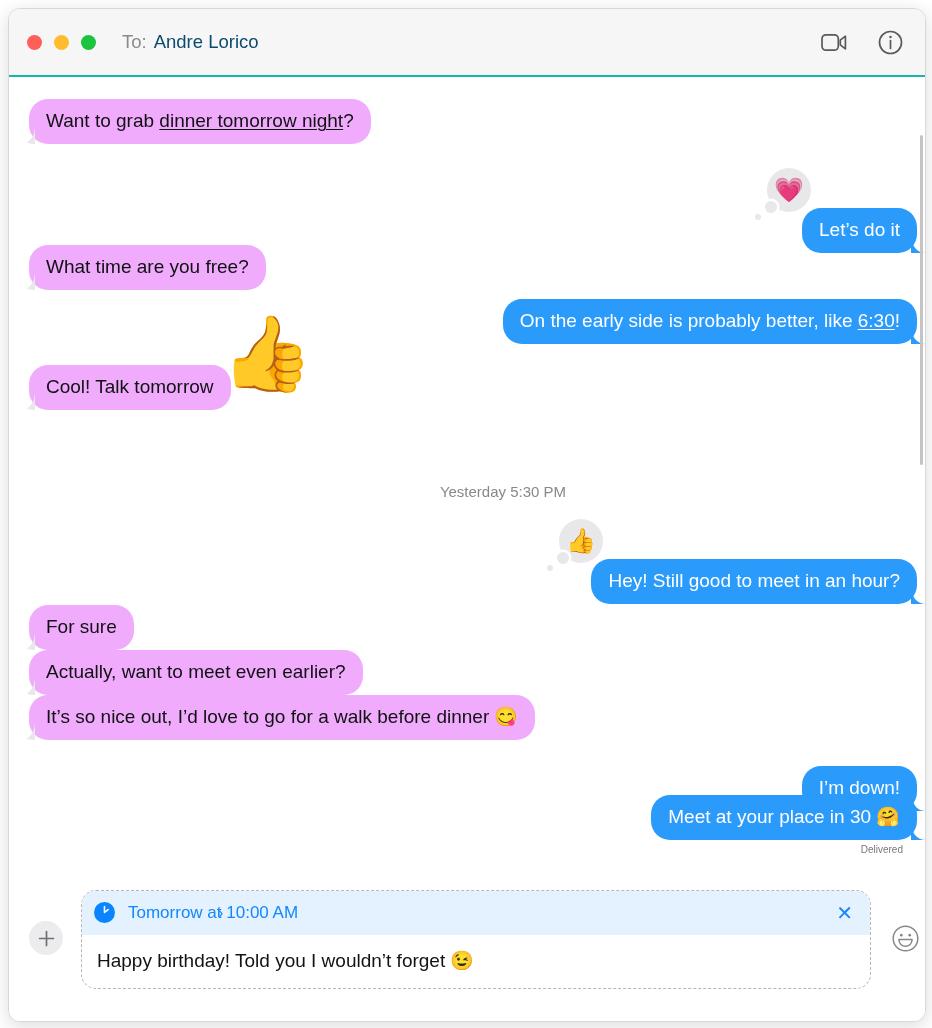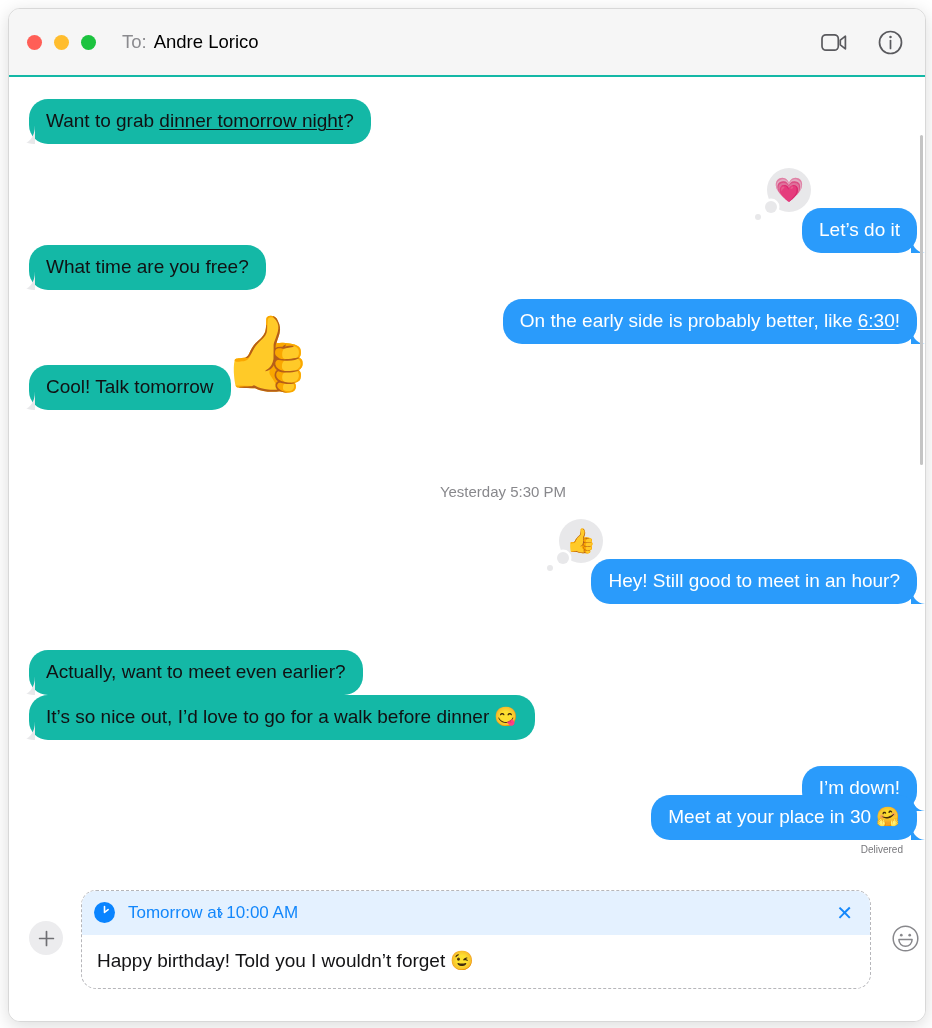--- a/index.html
+++ b/index.html
@@ -55,21 +55,21 @@
   .tl.yellow { background: #ffbd2e; }
   .tl.green  { background: #1cc33f; }
 
   .to-row {
     display: flex;
     align-items: baseline;
     gap: 7px;
     font-size: 18.5px;
   }
   .to-label { color: #8b8b8f; }
-  .to-name  { color: #000000; }
+  .to-name  { color: #0c4a6e; }
 
   .tb-actions {
     position: absolute;
     right: 20px;
     top: 50%;
     transform: translateY(-50%);
     display: flex;
     align-items: center;
     gap: 26px;
   }
@@ -120,21 +120,21 @@
     position: relative;
     max-width: 760px;
     padding: 10px 17px 11px 17px;
     border-radius: 19px;
     font-size: 19px;
     line-height: 24px;
     white-space: nowrap;
     box-sizing: border-box;
   }
   .bubble.in {
-    background: #14b8a6;
+    background: #f0abfc;
     color: #111113;
   }
   .bubble.out {
     background: #2a9bfb;
     color: #ffffff;
   }
   
   .bubble.in::after {
     content: "";
     position: absolute;
@@ -377,20 +377,23 @@
       <div style="position:relative;">
         <div class="tapback" style="left:-32px; top:-40px;">
           <span class="dot1"></span>
           <span class="dot2"></span>
           <span>👍</span>
         </div>
         <div class="bubble out">Hey! Still good to meet in an hour?</div>
       </div>
     </div>
 
+    <div class="row left" style="top:528px;">
+      <div class="bubble in">For sure</div>
+    </div>
 
     <div class="row left" style="top:618px;">
       <div class="bubble in">It’s so nice out, I’d love to go for a walk before dinner 😋</div>
     </div>
 
     <div class="row left" style="top:573px;">
       <div class="bubble in">Actually, want to meet even earlier?</div>
     </div>
 
     <div class="row right" style="top:689px;">

